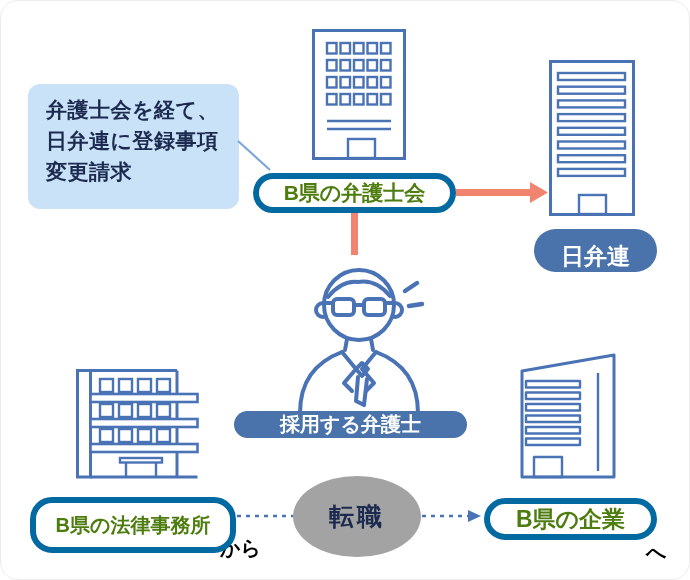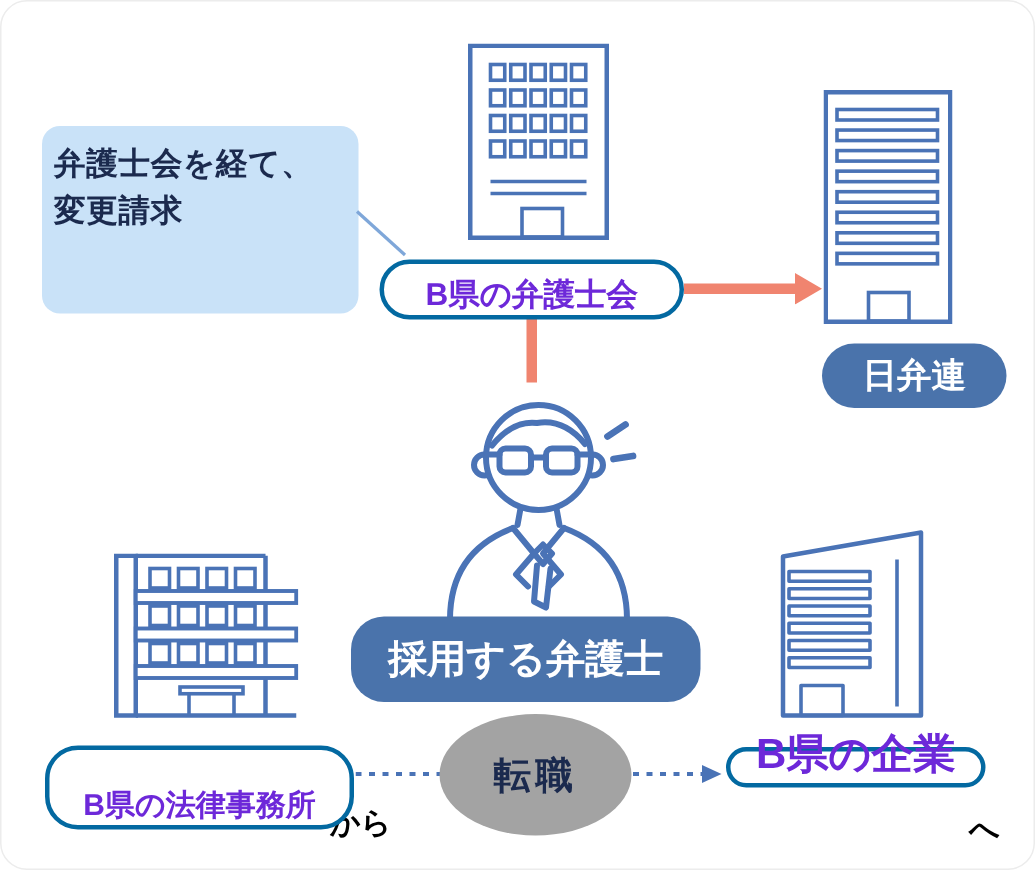--- a/index.html
+++ b/index.html
@@ -5,33 +5,33 @@
   html,body{margin:0;padding:0;background:#fff;}
   .stage{
     position:relative;width:690px;height:580px;background:#ffffff;
     border-radius:18px;border:1px solid #ececec;overflow:hidden;box-sizing:border-box;
     font-family:"Liberation Sans","DejaVu Sans",sans-serif;
   }
   .abs{position:absolute;}
   
   .bubble{
     left:27px;top:83px;width:211px;height:125px;background:#c9e2f8;border-radius:12px;
-    padding:10px 6px 0 8px;box-sizing:border-box;color:#1b2a4e;font-size:21px;
+    padding:10px 6px 0 18px;box-sizing:border-box;color:#1b2a4e;font-size:21px;
     font-weight:700;line-height:31px;letter-spacing:0.5px;
   }
   
   .pill{display:flex;align-items:center;justify-content:center;box-sizing:border-box;
         border-radius:22px;font-weight:700;white-space:nowrap;z-index:3;}
-  .pill-outline{background:#ffffff;border:3px solid #0369a1;color:#6d28d9;align-items:flex-end;}
+  .pill-outline{background:#ffffff;border:6px solid #0369a1;color:#4d7c0f;}
   .pill-fill{background:#4a73ab;color:#ffffff;}
   .pill-assoc{left:252px;top:172px;width:203px;height:40px;font-size:21px;}
-  .pill-nichi{left:547px;top:228px;width:123px;height:43px;font-size:23px;}
-  .pill-lawyer{left:233px;top:410px;width:233px;height:57px;font-size:26px;align-items:center;}
+  .pill-nichi{left:533px;top:228px;width:123px;height:43px;font-size:23px;align-items:flex-end;}
+  .pill-lawyer{left:233px;top:410px;width:233px;height:27px;font-size:20px;align-items:center;}
   .pill-office{left:29px;top:496px;width:206px;height:56px;font-size:20px;}
-  .pill-company{left:483px;top:497px;width:173px;height:27px;font-size:28px;}
+  .pill-company{left:483px;top:497px;width:173px;height:42px;font-size:23px;}
   
   .vline-salmon{left:350px;top:209px;width:7px;height:45px;background:#f0846f;z-index:1;}
   .suffix{color:#000000;font-size:20px;font-weight:700;z-index:2;}
   .kara{left:219px;top:534px;}
   .he{left:645px;top:538px;}
   
   .ellipse{
     left:292px;top:475px;width:128px;height:81px;background:#a3a3a3;border-radius:50%;
     display:flex;align-items:center;justify-content:center;color:#1b2a4e;
     font-size:25px;font-weight:700;letter-spacing:3px;z-index:2;
@@ -39,20 +39,21 @@
   svg{display:block;}
   .ico{z-index:0;}
 </style>
 </head>
 <body>
 
 <div class="stage">
 
   <div class="abs bubble">
     <div>弁護士会を経て、</div>
+    <div>日弁連に登録事項</div>
     <div>変更請求</div>
   </div>
   <svg class="abs" style="left:236px;top:137px;" width="36" height="36">
     <line x1="1" y1="3" x2="33" y2="32" stroke="#7fa7d9" stroke-width="2.2"></line>
   </svg>
 
   <svg class="abs ico" style="left:311px;top:28px;" width="94" height="131" viewBox="0 0 94 131">
     <g stroke="#4a73b6" fill="none">
       <rect x="1.5" y="1.5" width="91" height="128" stroke-width="3"></rect>
       <g stroke-width="2.4">

